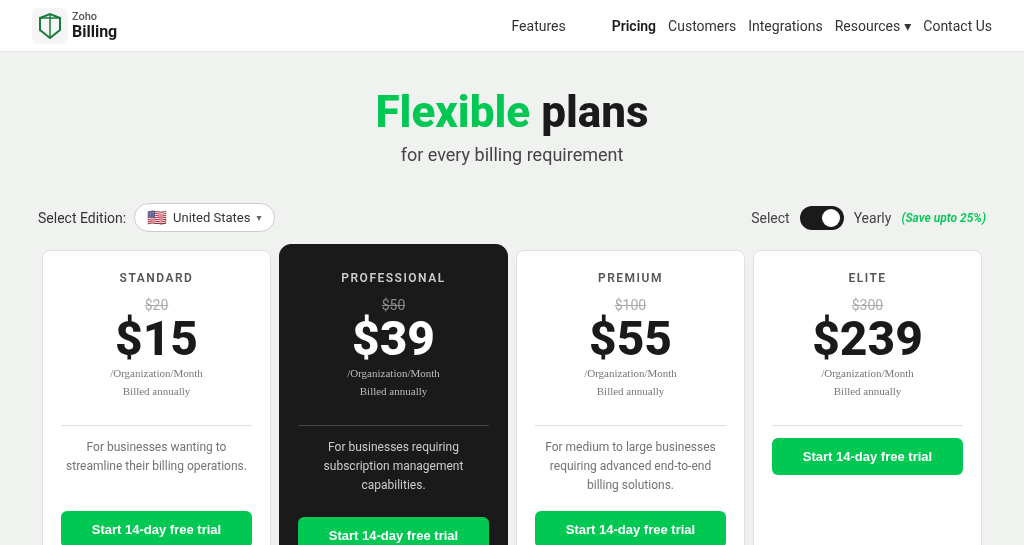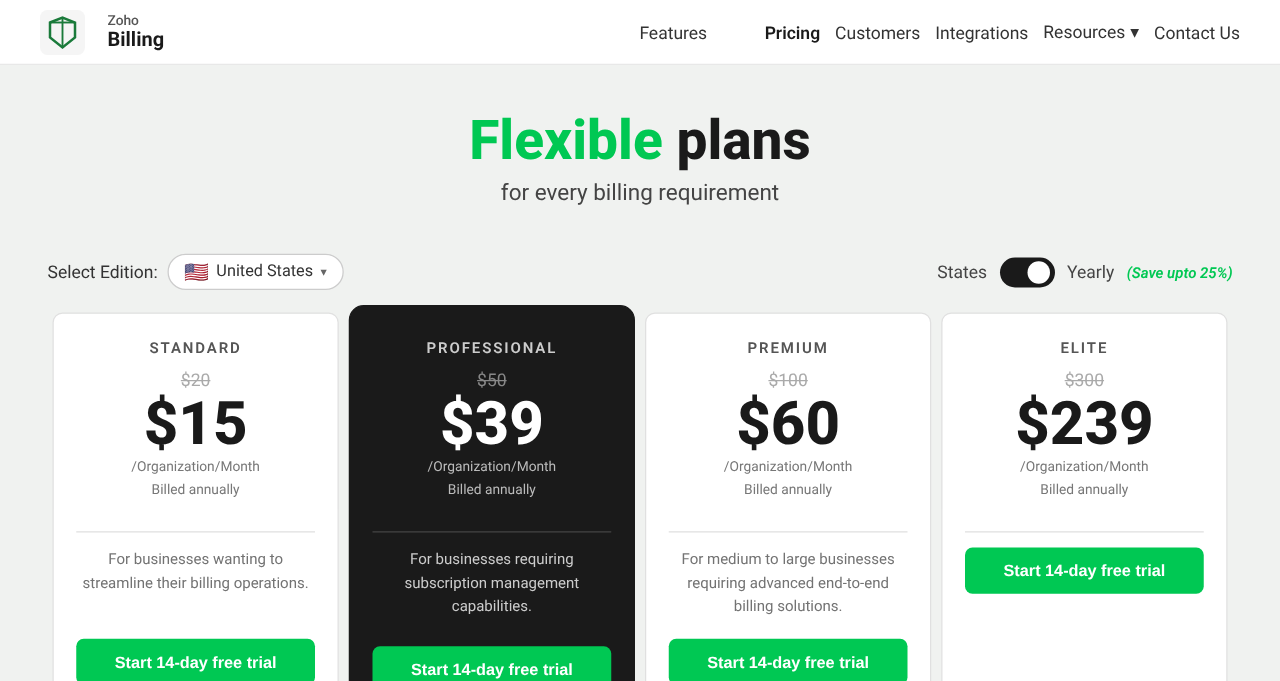--- a/index.html
+++ b/index.html
@@ -16,21 +16,21 @@
       height: 52px;
       display: flex;
       align-items: center;
       justify-content: space-between;
       padding: 0 32px;
       border-bottom: 1px solid #e8e8e8;
     }
     .logo {
       display: flex;
       align-items: center;
-      gap: 18px;
+      gap: 4px;
     }
     .logo-icon {
       width: 36px;
       height: 36px;
     }
     .logo-text {
       display: flex;
       flex-direction: column;
       line-height: 1.1;
     }
@@ -210,20 +210,21 @@
       margin-bottom: 2px;
     }
     .plan-card.featured .current-price {
       color: #fff;
     }
     .price-sub {
       font-size: 11px;
       color: #777;
       line-height: 1.6;
       margin-bottom: 12px;
+      font-family: Liberation Serif, serif;
     }
     .plan-card.featured .price-sub {
       color: #bbb;
     }
     .plan-desc {
       font-size: 12px;
       color: #737373;
       line-height: 1.6;
       flex: 1;
       margin-bottom: 16px;
@@ -294,21 +295,21 @@
 <div class="controls-row">
   <div class="select-edition">
     <span>Select Edition:</span>
     <div class="edition-dropdown">
       <span class="flag-emoji">🇺🇸</span>
       <span>United States</span>
       <span class="chevron-down">▾</span>
     </div>
   </div>
   <div class="billing-toggle">
-    <span>States</span>
+    <span>Select</span>
     <div class="toggle-switch">
       <div class="toggle-track"></div>
       <div class="toggle-thumb"></div>
     </div>
     <span>Yearly</span>
     <span class="save-badge">(Save upto 25%)</span>
   </div>
 </div>
 
 <div class="pricing-grid" id="pricing-grid">
@@ -326,21 +327,21 @@
     <div class="original-price">$50</div>
     <div class="current-price">$39</div>
     <div class="price-sub">/Organization/Month<br>Billed annually</div>
     <div class="divider-line"></div>
     <div class="plan-desc">For businesses requiring subscription management capabilities.</div>
     <button class="cta-btn">Start 14-day free trial</button>
   </div>
     <div class="plan-card">
     <div class="plan-name">PREMIUM</div>
     <div class="original-price">$100</div>
-    <div class="current-price">$60</div>
+    <div class="current-price">$55</div>
     <div class="price-sub">/Organization/Month<br>Billed annually</div>
     <div class="divider-line"></div>
     <div class="plan-desc">For medium to large businesses requiring advanced end-to-end billing solutions.</div>
     <button class="cta-btn">Start 14-day free trial</button>
   </div>
     <div class="plan-card">
     <div class="plan-name">ELITE</div>
     <div class="original-price">$300</div>
     <div class="current-price">$239</div>
     <div class="price-sub">/Organization/Month<br>Billed annually</div>

